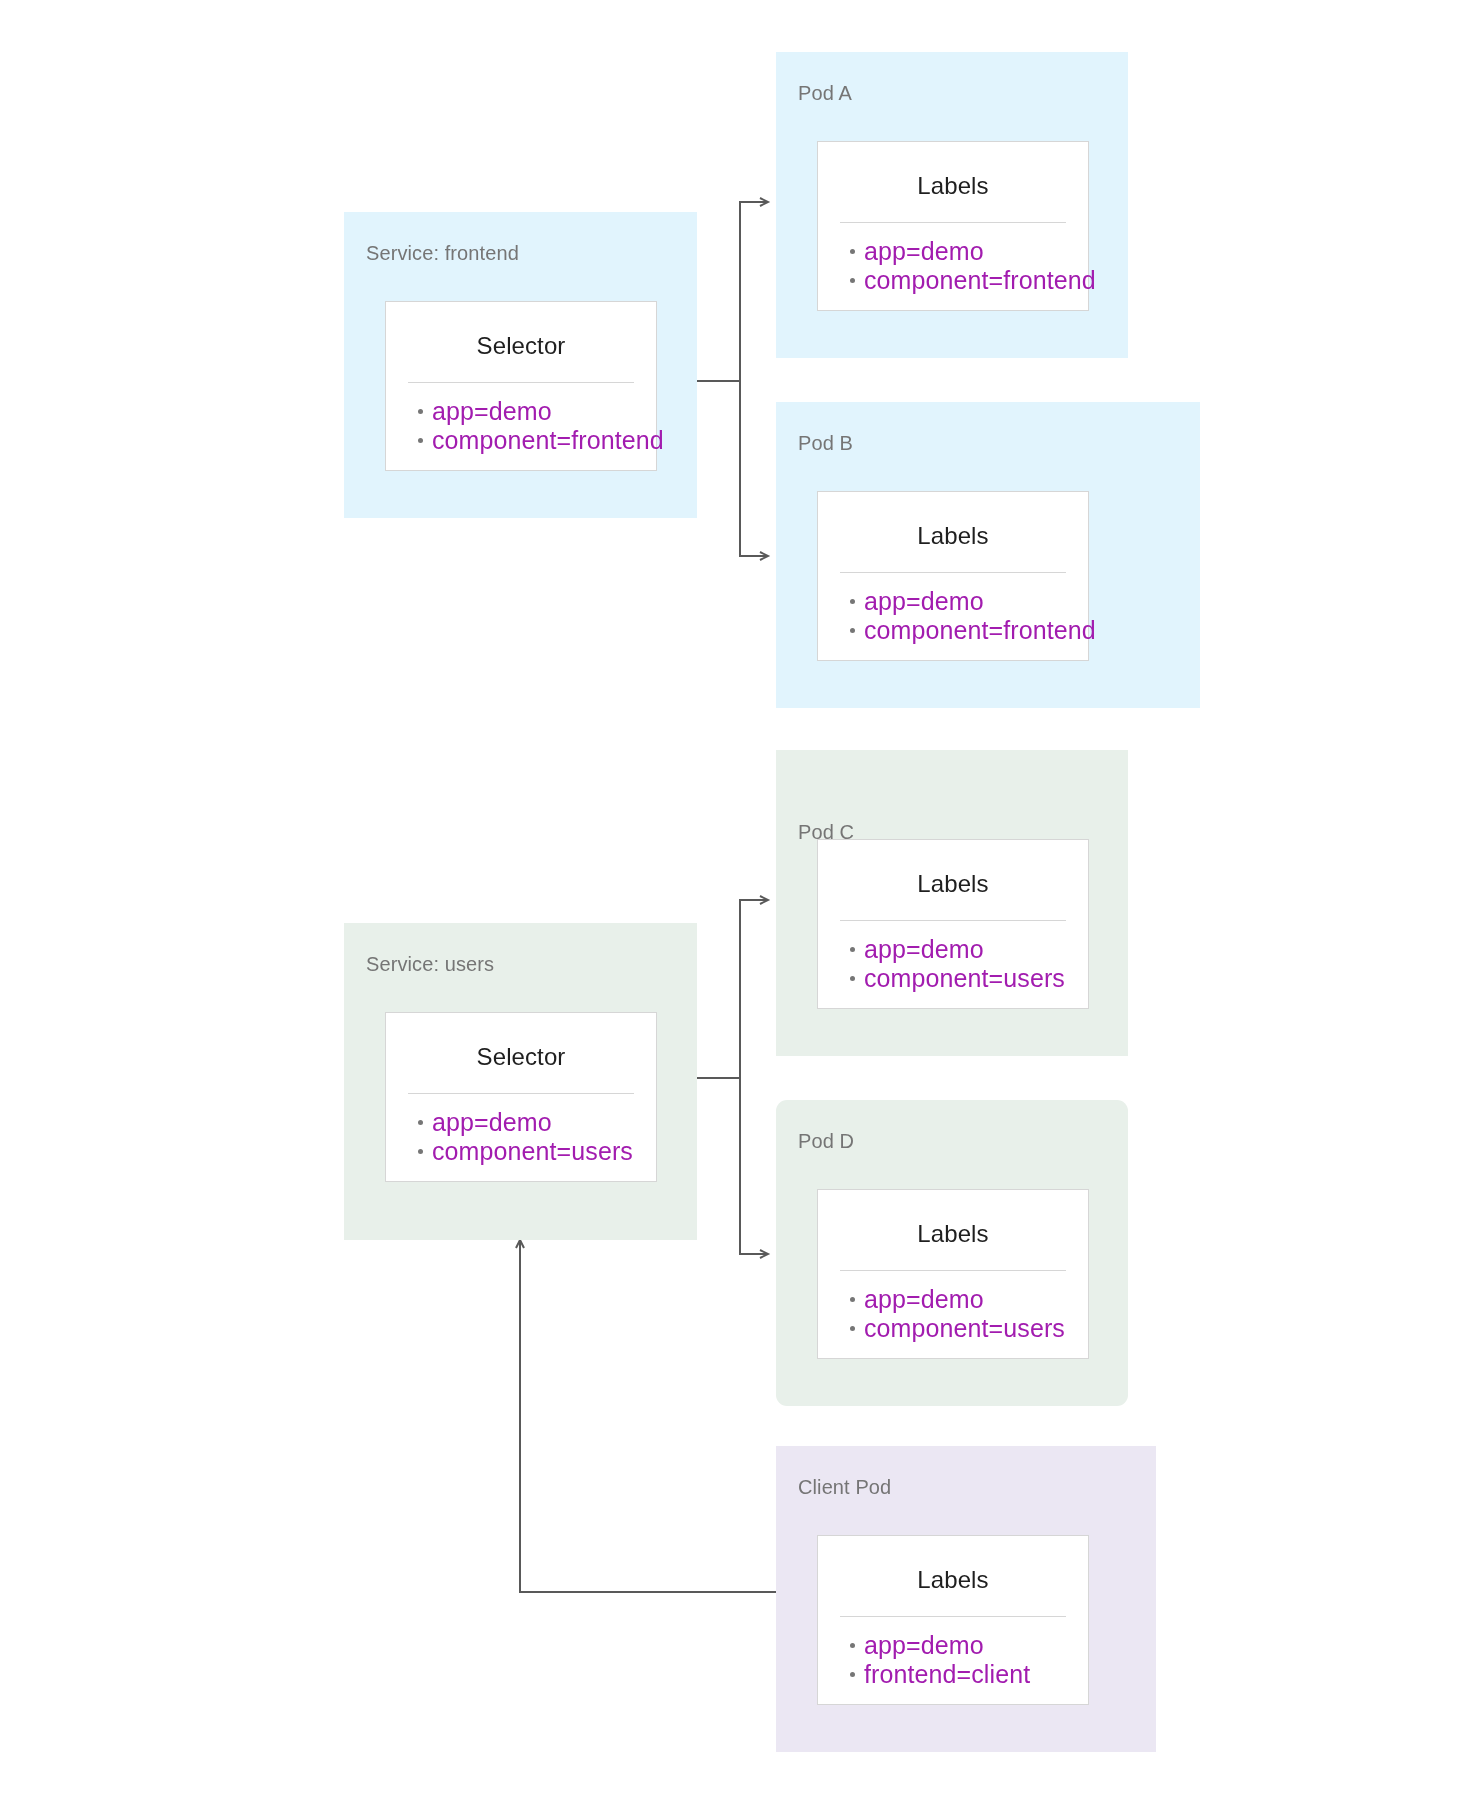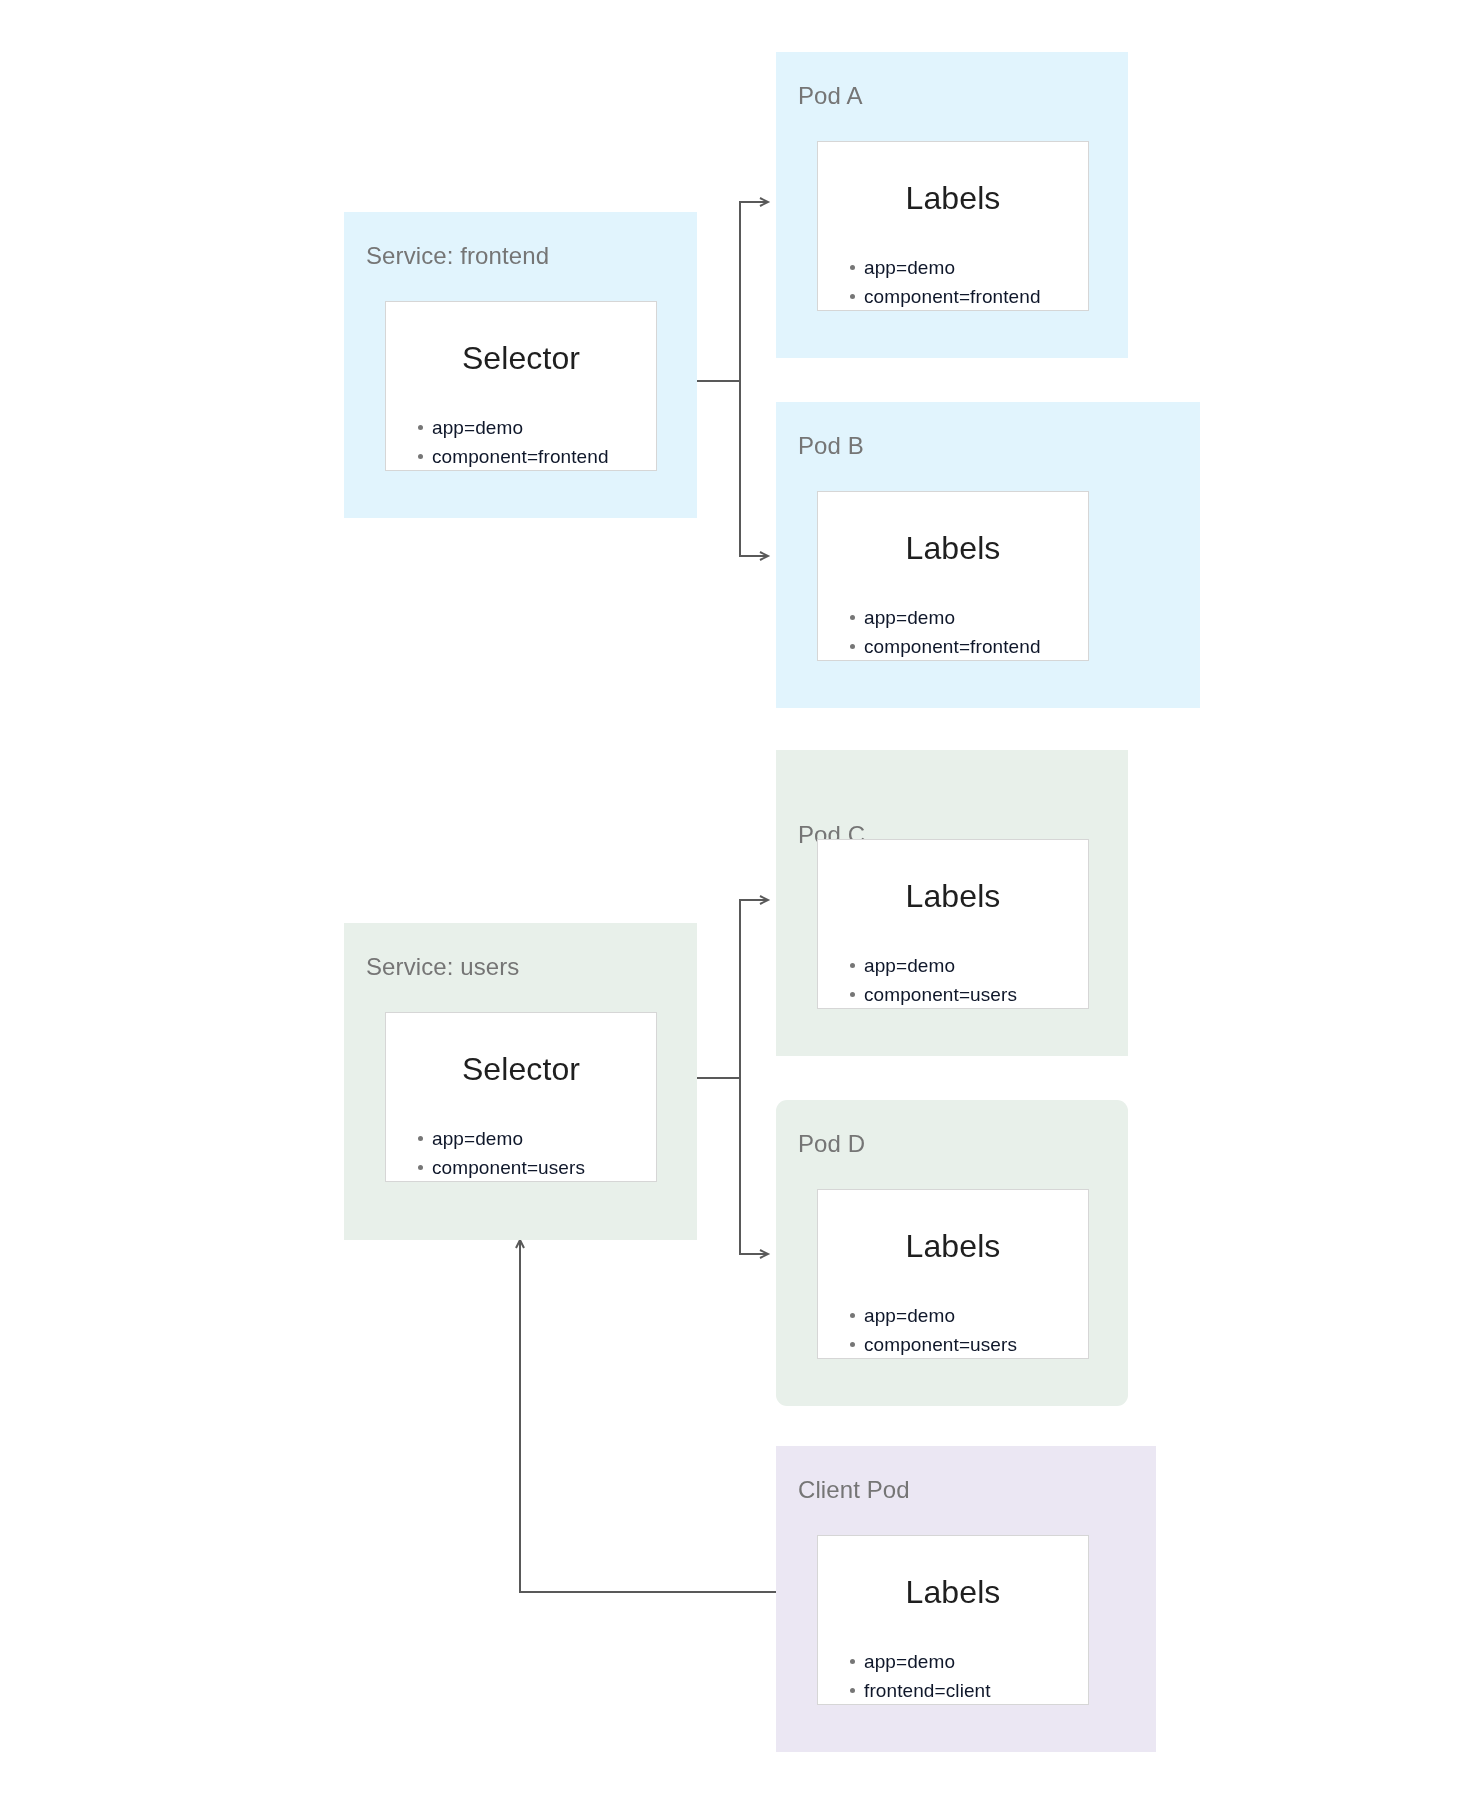--- a/index.html
+++ b/index.html
@@ -8,57 +8,57 @@
     background: #FFFFFF;
     font-family: "Liberation Sans", sans-serif;
     overflow: hidden;
   }
   #canvas { position: relative; width: 1472px; height: 1800px; }
 
   
   .panel { position: absolute; }
   .panel-title {
     position: absolute;
-    font-size: 24px;
+    font-size: 20px;
     color: #757575;
     letter-spacing: .1px;
     white-space: nowrap;
   }
 
   
   .card {
     position: absolute;
     background: #FFFFFF;
     border: 1px solid #D6D6D6;
     display: flex;
     flex-direction: column;
   }
   .card-title {
     text-align: center;
-    font-size: 32px;
+    font-size: 24px;
     color: #1F1F1F;
-    padding-top: 38px;
+    padding-top: 30px;
     padding-bottom: 22px;
     letter-spacing: .1px;
   }
   .card-rule {
     height: 1px;
     background: #D6D6D6;
     margin: 0 22px 14px 22px;
   }
   .card-list {
     list-style: none;
     padding: 0 0 0 46px;
     margin: 0;
   }
   .card-list li {
     position: relative;
-    font-size: 19px;
+    font-size: 25px;
     line-height: 29px;
-    color: #0f172a;
+    color: #a21caf;
     white-space: nowrap;
     letter-spacing: .1px;
   }
   .card-list li::before {
     content: "";
     position: absolute;
     left: -14px;
     top: 12px;
     width: 5px; height: 5px;
     border-radius: 50%;

